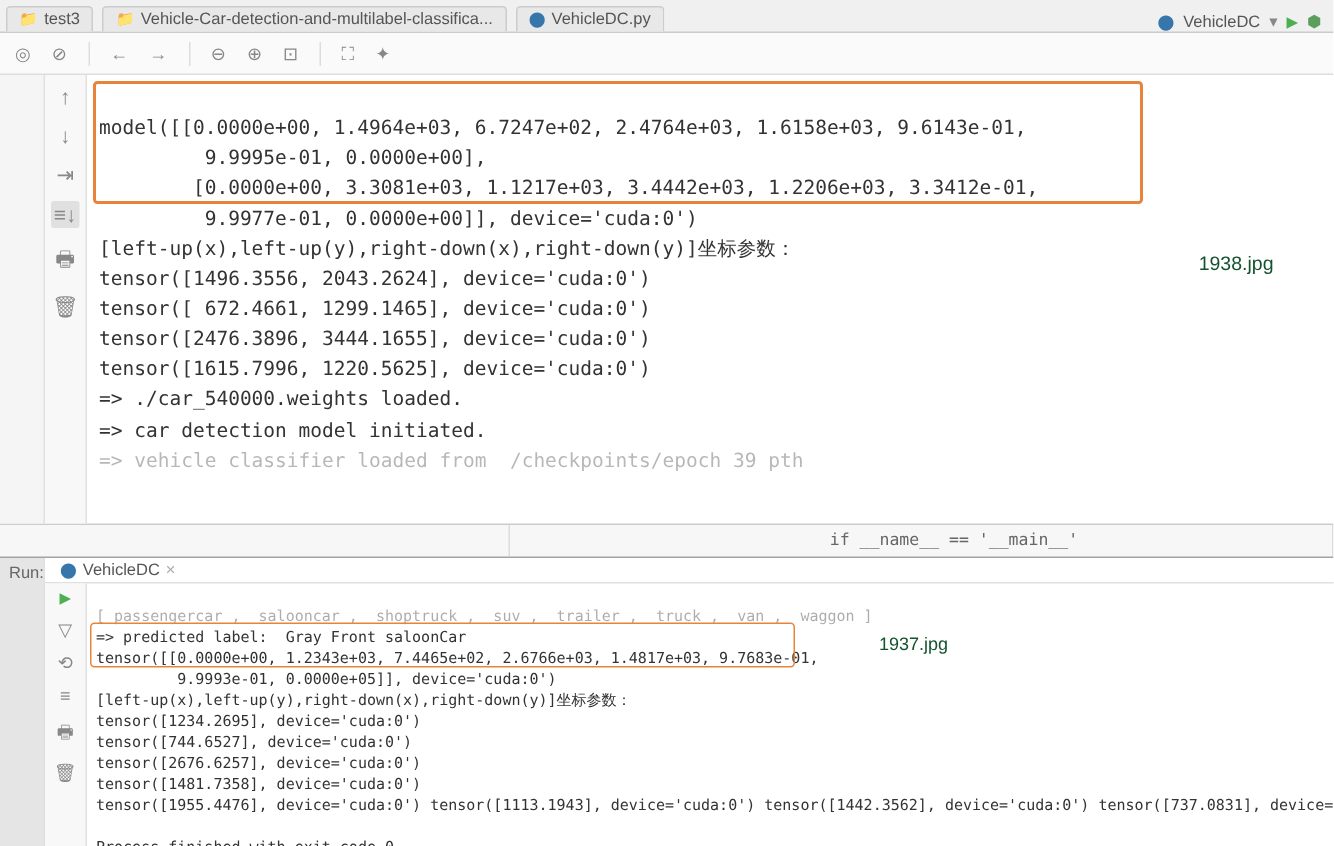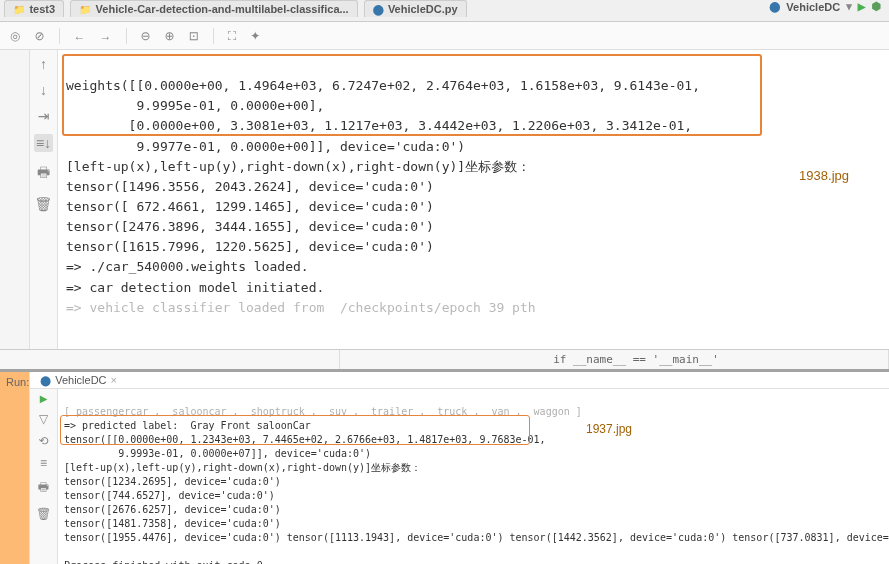--- a/index.html
+++ b/index.html
@@ -7,29 +7,28 @@
       font-family: -apple-system, BlinkMacSystemFont, "Segoe UI", sans-serif;
       background: #fff;
       font-size: 12px;
       color: #333;
       width: 889px;
       height: 564px;
       overflow: hidden;
     }
     .top-tabs {
       display: flex;
-      align-items: flex-start;
+      align-items: flex-end;
       height: 22px;
       background: #f0f0f0;
       border-bottom: 1px solid #ccc;
       padding-left: 4px;
       gap: 6px;
       font-size: 11px;
       color: #555;
-      font-weight: bold;
     }
     .top-tabs .tab {
       padding: 2px 8px;
       background: #e8e8e8;
       border: 1px solid #ccc;
       border-bottom: none;
       border-radius: 3px 3px 0 0;
       display: flex;
       align-items: center;
       gap: 4px;
@@ -86,28 +85,28 @@
       white-space: pre;
     }
     .highlight-box {
       position: absolute;
       border: 2px solid #e8833a;
       border-radius: 3px;
       pointer-events: none;
     }
     .annotation-label {
       position: absolute;
-      color: #a16207;
+      color: #14532d;
       font-family: -apple-system, sans-serif;
       font-size: 13px;
     }
     .breadcrumb-bar {
       display: flex;
       height: 22px;
-      border-bottom: 3px solid #a3a3a3;
+      border-bottom: 1px solid #a3a3a3;
       background: #f7f7f7;
       font-size: 11px;
       color: #666;
       gap: 44px;
     }
     .breadcrumb-bar .seg {
       padding: 3px 12px;
       border-right: 1px solid #ddd;
     }
     .breadcrumb-bar .seg.center { flex: 1; text-align: center; }
@@ -115,21 +114,21 @@
       display: flex;
       height: 192px;
     }
     .run-label {
       writing-mode: horizontal-tb;
       padding: 4px 6px;
       font-size: 11px;
       color: #666;
       border-right: 1px solid #e0e0e0;
       width: 30px;
-      background: #fdba74;
+      background: #e5e5e5;
     }
     .run-main {
       flex: 1;
       display: flex;
       flex-direction: column;
     }
     .run-tabs {
       height: 20px;
       display: flex;
       align-items: center;
@@ -219,21 +218,21 @@
   <div class="left-gutter"></div>
   <div class="editor-tools">
     <span>↑</span>
     <span>↓</span>
     <span>⇥</span>
     <span style="background:#e0e0e0;padding:1px 2px;border-radius:2px">≡↓</span>
     <span>🖶</span>
     <span>🗑</span>
   </div>
   <div class="editor-content">
-<span>weights([[0.0000e+00, 1.4964e+03, 6.7247e+02, 2.4764e+03, 1.6158e+03, 9.6143e-01,</span>
+<span>model([[0.0000e+00, 1.4964e+03, 6.7247e+02, 2.4764e+03, 1.6158e+03, 9.6143e-01,</span>
 <span>         9.9995e-01, 0.0000e+00],</span>
 <span>        [0.0000e+00, 3.3081e+03, 1.1217e+03, 3.4442e+03, 1.2206e+03, 3.3412e-01,</span>
 <span>         9.9977e-01, 0.0000e+00]], device='cuda:0')</span>
 <span>[left-up(x),left-up(y),right-down(x),right-down(y)]坐标参数：</span>
 <span>tensor([1496.3556, 2043.2624], device='cuda:0')</span>
 <span>tensor([ 672.4661, 1299.1465], device='cuda:0')</span>
 <span>tensor([2476.3896, 3444.1655], device='cuda:0')</span>
 <span>tensor([1615.7996, 1220.5625], device='cuda:0')</span>
 <span>=&gt; ./car_540000.weights loaded.</span>
 <span>=&gt; car detection model initiated.</span>
@@ -264,21 +263,21 @@
         <span>▽</span>
         <span>⟲</span>
         <span>≡</span>
         <span>🖶</span>
         <span>🗑</span>
       </div>
       <div class="run-console">
 <span style="opacity:0.4">[ passengercar ,  salooncar ,  shoptruck ,  suv ,  trailer ,  truck ,  van ,  waggon ]</span>
 <span>=&gt; predicted label:  Gray Front saloonCar</span>
 <span>tensor([[0.0000e+00, 1.2343e+03, 7.4465e+02, 2.6766e+03, 1.4817e+03, 9.7683e-01,</span>
-<span>         9.9993e-01, 0.0000e+07]], device='cuda:0')</span>
+<span>         9.9993e-01, 0.0000e+05]], device='cuda:0')</span>
 <span>[left-up(x),left-up(y),right-down(x),right-down(y)]坐标参数：</span>
 <span>tensor([1234.2695], device='cuda:0')</span>
 <span>tensor([744.6527], device='cuda:0')</span>
 <span>tensor([2676.6257], device='cuda:0')</span>
 <span>tensor([1481.7358], device='cuda:0')</span>
 <span>tensor([1955.4476], device='cuda:0') tensor([1113.1943], device='cuda:0') tensor([1442.3562], device='cuda:0') tensor([737.0831], device='cuda:0')</span>
 <span></span>
 <span>Process finished with exit code 0</span>
         <div class="highlight-box" style="top:26px; left:2px; width:470px; height:30px; border-width:1.5px;"></div>
         <div class="annotation-label" style="top:32px; left:528px; font-size:12px;">1937.jpg</div>

